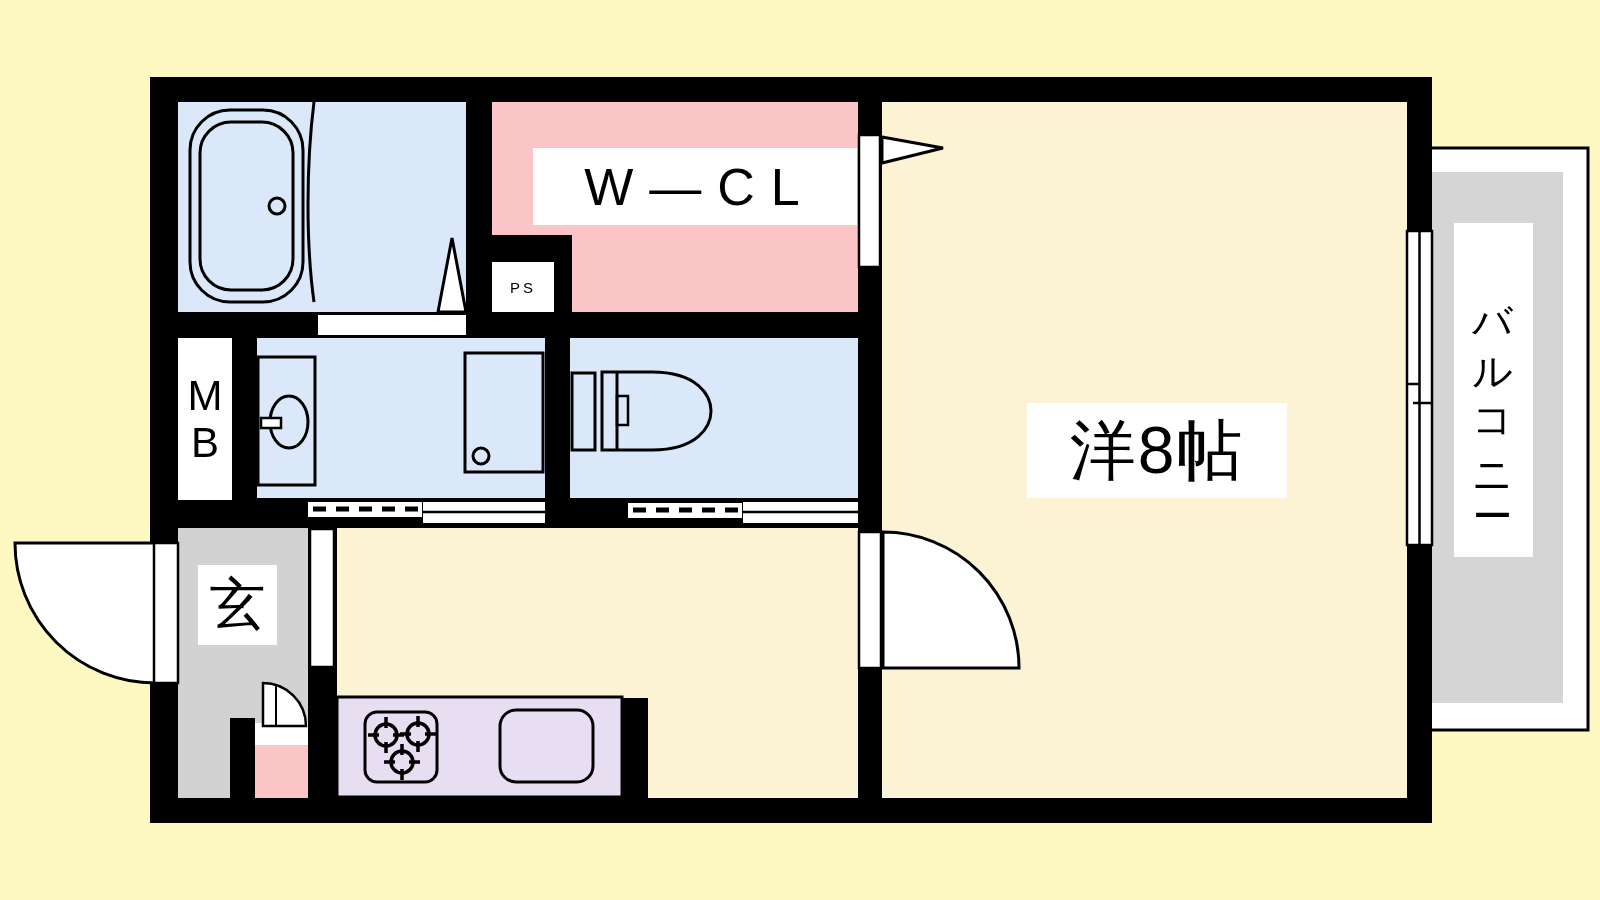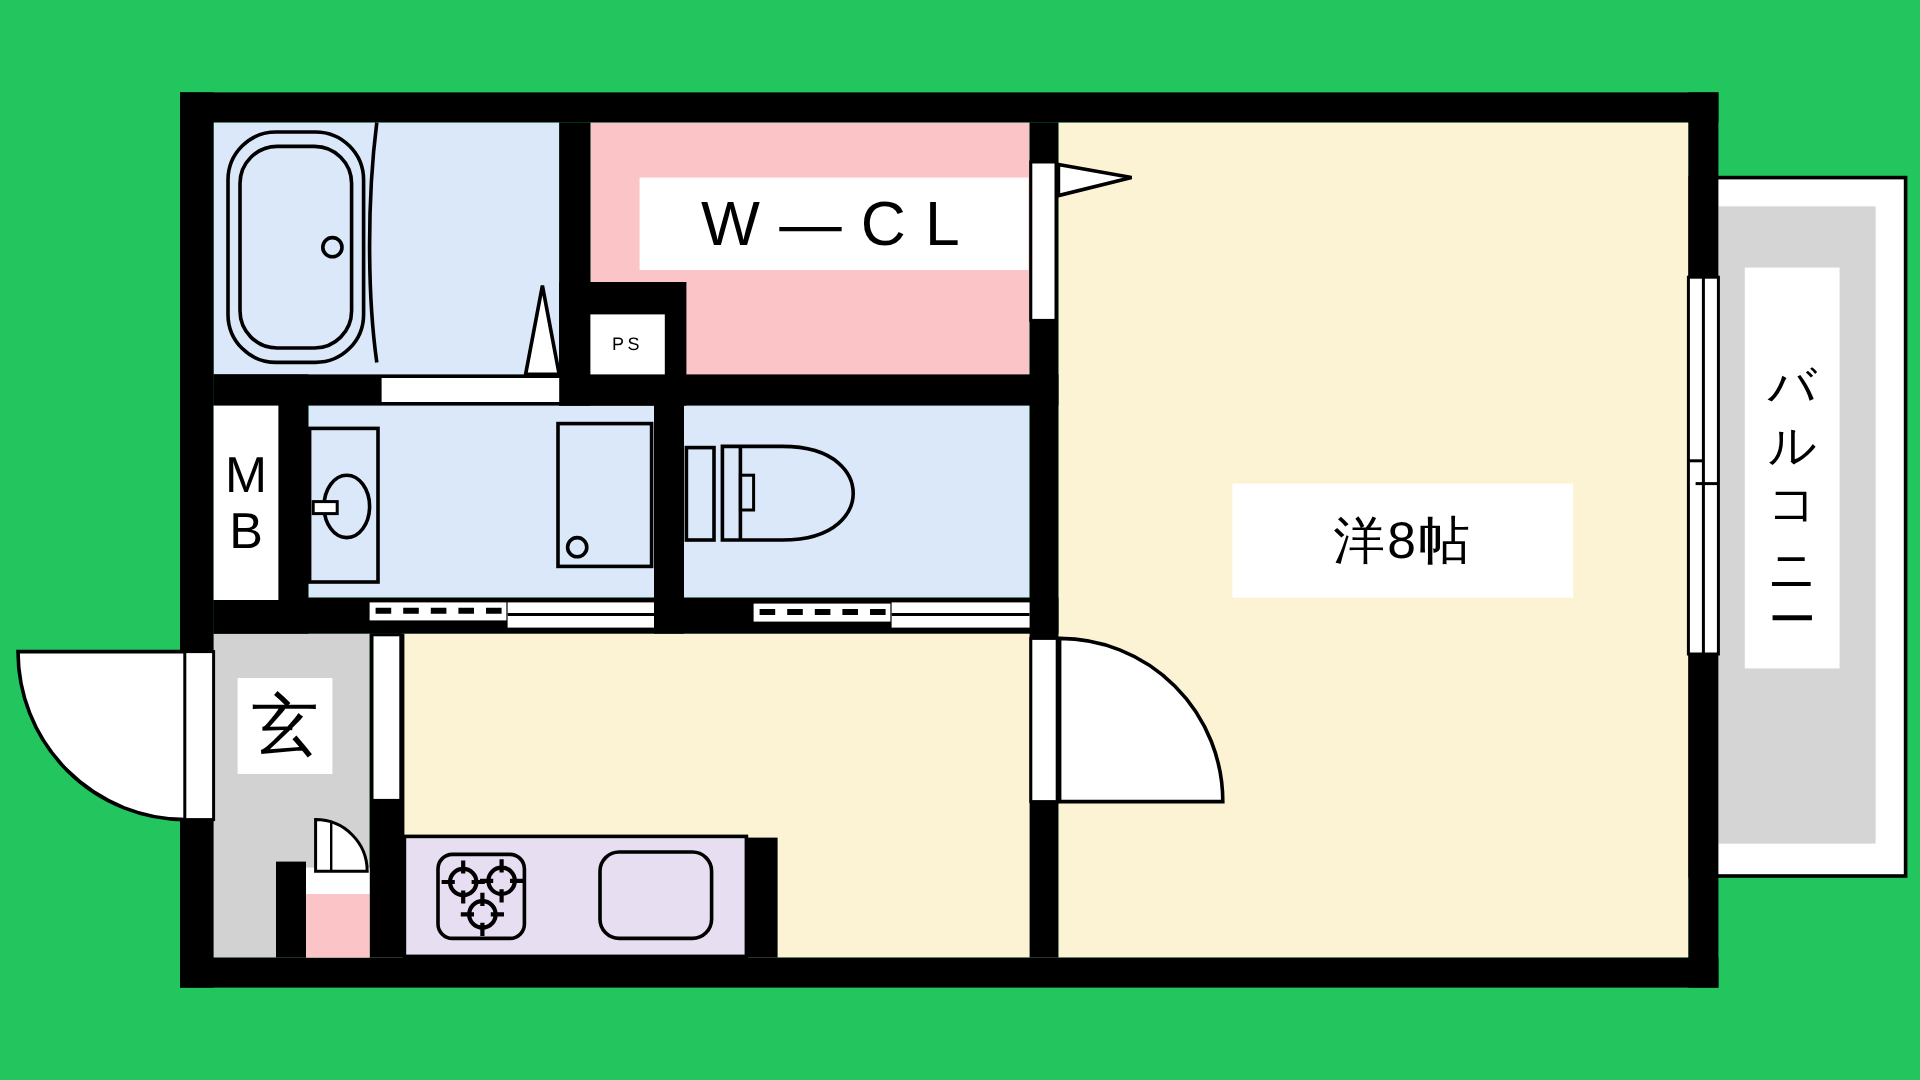--- a/index.html
+++ b/index.html
@@ -1,29 +1,29 @@
 <!DOCTYPE html>
 <html><head>
 <meta charset="utf-8">
 <style>
   html,body{margin:0;padding:0;background:#fff;}
   #stage{
-    position:relative;width:1600px;height:900px;background:#22c55e;overflow:hidden;
+    position:relative;width:1600px;height:900px;background:#fef9c3;overflow:hidden;
     font-family:"Liberation Sans","DejaVu Sans",sans-serif;
   }
   #plan-svg{position:absolute;left:0;top:0;}
   .label{
     position:absolute;display:flex;align-items:center;justify-content:center;
     background:#ffffff;color:#000;text-align:center;white-space:nowrap;
   }
   .label-wcl{left:533px;top:148px;width:314px;height:77px;font-size:52px;letter-spacing:16px;padding-left:10px;}
   .label-ps{left:492px;top:262px;width:62px;height:50px;font-size:15px;letter-spacing:3px;}
   .label-mb{left:178px;top:338px;width:54px;height:162px;font-size:42px;line-height:1.12;flex-direction:column;}
   .label-genkan{left:198px;top:565px;width:79px;height:80px;font-size:56px;}
-  .label-room{left:1027px;top:403px;width:284px;height:95px;font-size:43px;letter-spacing:2px;}
+  .label-room{left:1027px;top:403px;width:260px;height:95px;font-size:66px;letter-spacing:2px;}
   .label-balcony{
     left:1454px;top:223px;width:79px;height:334px;font-size:40px;letter-spacing:9px;
     writing-mode:vertical-rl;text-orientation:upright;
   }
 </style>
 </head>
 <body>
 
 <div id="stage">
 

